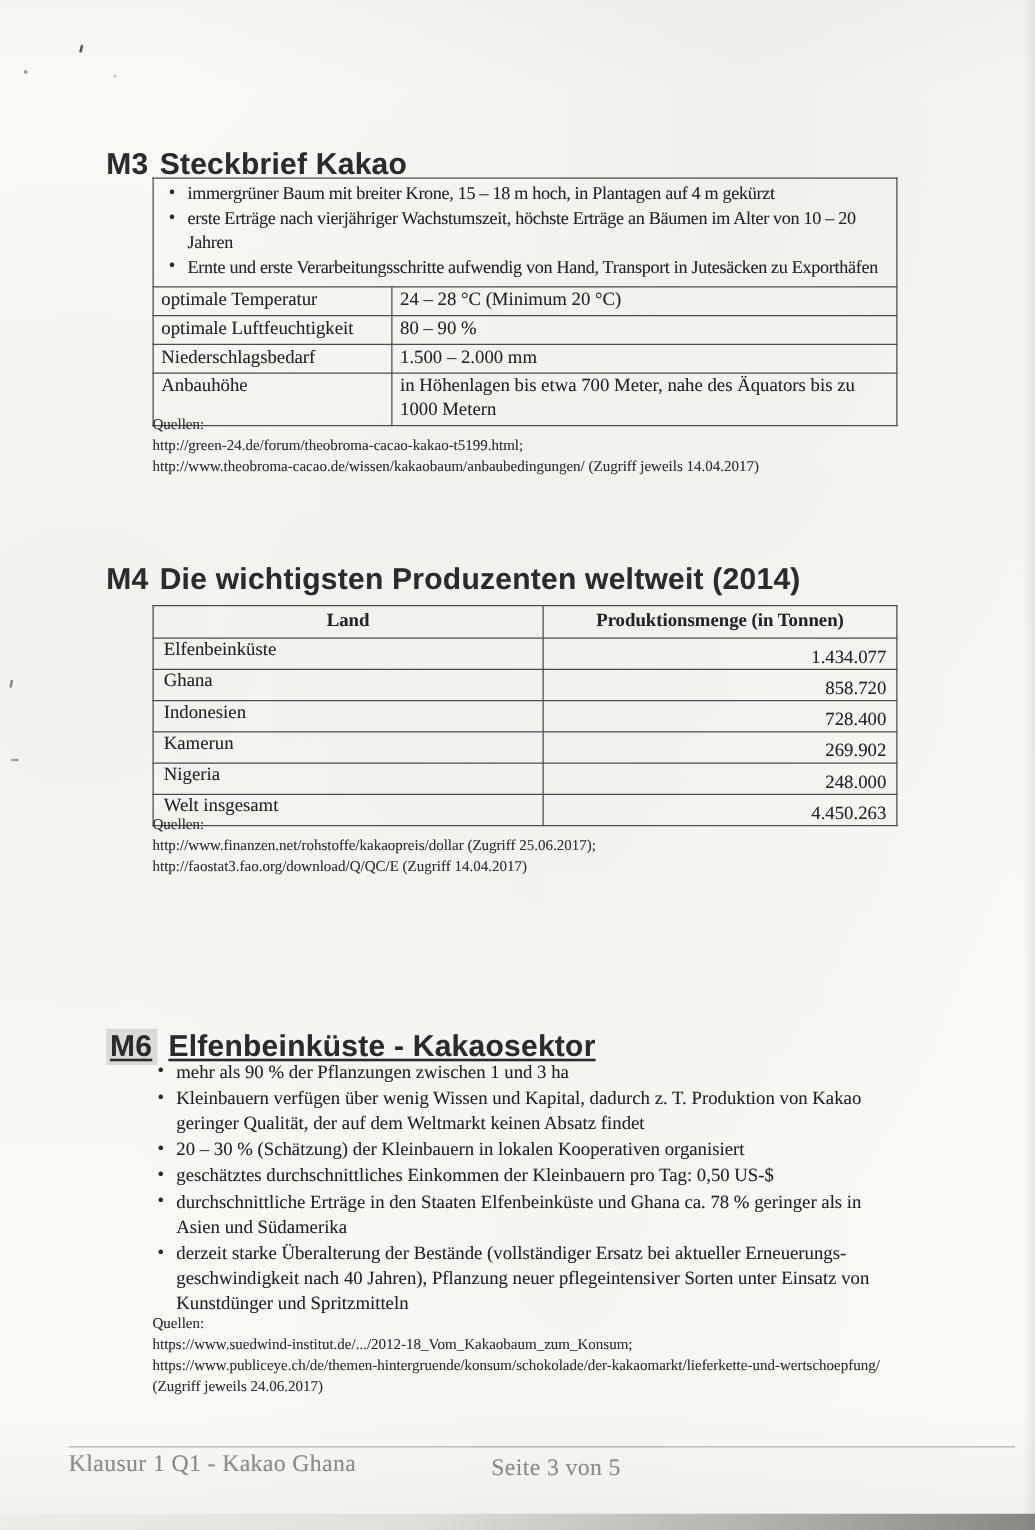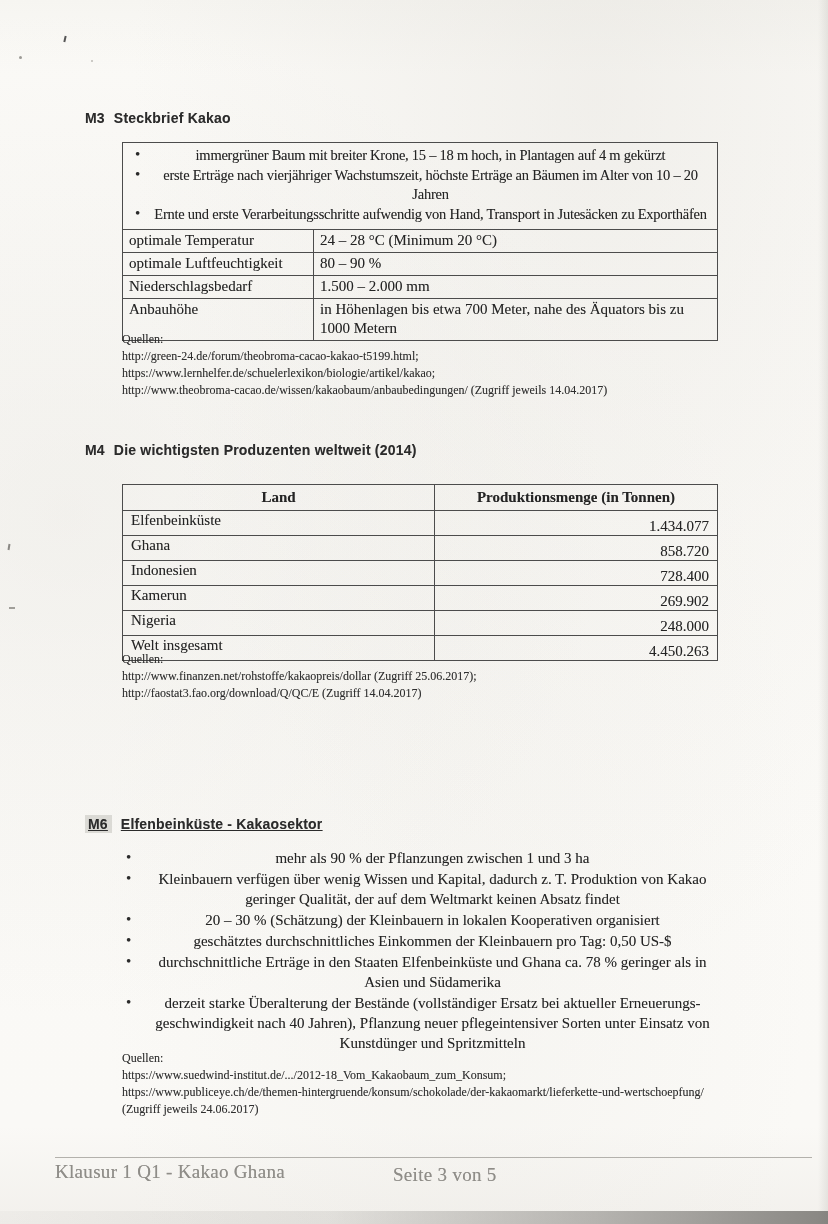--- a/index.html
+++ b/index.html
@@ -18,39 +18,39 @@
       radial-gradient(ellipse at 55% 75%, rgba(226,224,218,0.18), transparent 55%),
       linear-gradient(180deg, #f6f5f1 0%, #fbfaf7 6%, #faf9f6 92%, #f2f0ec 100%);
   }
   .page-text { text-shadow: 0 0 0.5px rgba(60,60,60,0.35); }
 
   
   .m-heading {
     position: absolute;
     font-family: "Liberation Sans", sans-serif;
     font-weight: bold;
-    font-size: 14px;
+    font-size: 24px;
     color: #2b2b2b;
     letter-spacing: 0.2px;
     white-space: nowrap;
   }
   .m-heading .m-label { margin-right: 9px; }
   .m-label-hl { background: #dbdad5; padding: 1px 4px 1px 3px; }
 
   
   .m3-table {
     position: absolute; top: 142px; left: 122px; width: 596px;
     border-collapse: collapse;
     font-size: 15px; line-height: 19px;
   }
   .m3-table td { border: 1px solid #4c4c4c; padding: 1px 6px 2px 6px; vertical-align: top; }
   .m3-table td.lbl { width: 178px; }
   .bullets-cell { padding: 3px 6px 4px 8px !important; }
   ul.bullets { margin: 0; padding: 0; list-style: none; }
-  ul.bullets li { position: relative; padding-left: 19px; margin: 0 0 1px 0; text-align: center; }
+  ul.bullets li { position: relative; padding-left: 19px; margin: 0 0 1px 0; }
   ul.bullets li::before {
     content: "•";
     position: absolute; left: 4px; top: -1px;
     font-size: 15px; color: #2a2a2a;
   }
   .bullets-cell ul.bullets { font-size: 14.5px; letter-spacing: -0.25px; }
   .bullets-cell ul.bullets li:last-child { white-space: nowrap; overflow: hidden; }
 
   
   .sources {
@@ -150,21 +150,20 @@
       <tr>
         <td class="lbl">Anbauhöhe</td>
         <td>in Höhenlagen bis etwa 700 Meter, nahe des Äquators bis zu 1000 Metern</td>
       </tr>
     </tbody>
   </table>
 
   <div class="sources" style="top:331px;">
     <div>Quellen:</div>
     <div>http://green-24.de/forum/theobroma-cacao-kakao-t5199.html;</div>
-    <div>https://www.lernhelfer.de/schuelerlexikon/biologie/artikel/kakao;</div>
     <div>http://www.theobroma-cacao.de/wissen/kakaobaum/anbaubedingungen/ (Zugriff jeweils 14.04.2017)</div>
   </div>
 
   <h2 class="m-heading" style="top:430px; left:85px;">
     <span class="m-label">M4</span><span>Die wichtigsten Produzenten weltweit (2014)</span>
   </h2>
 
   <table class="m4-table">
     <thead>
       <tr>

